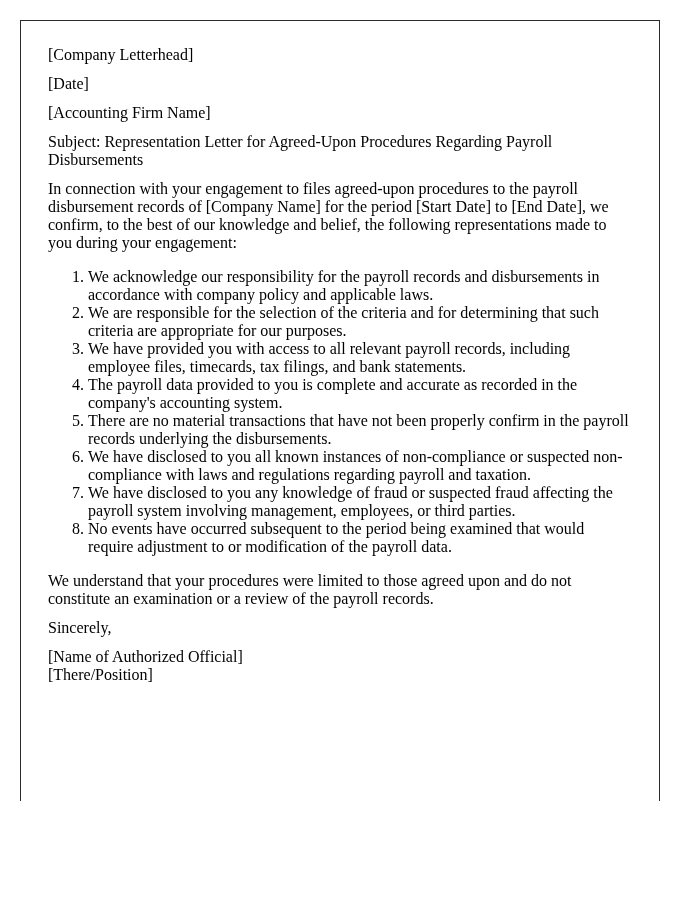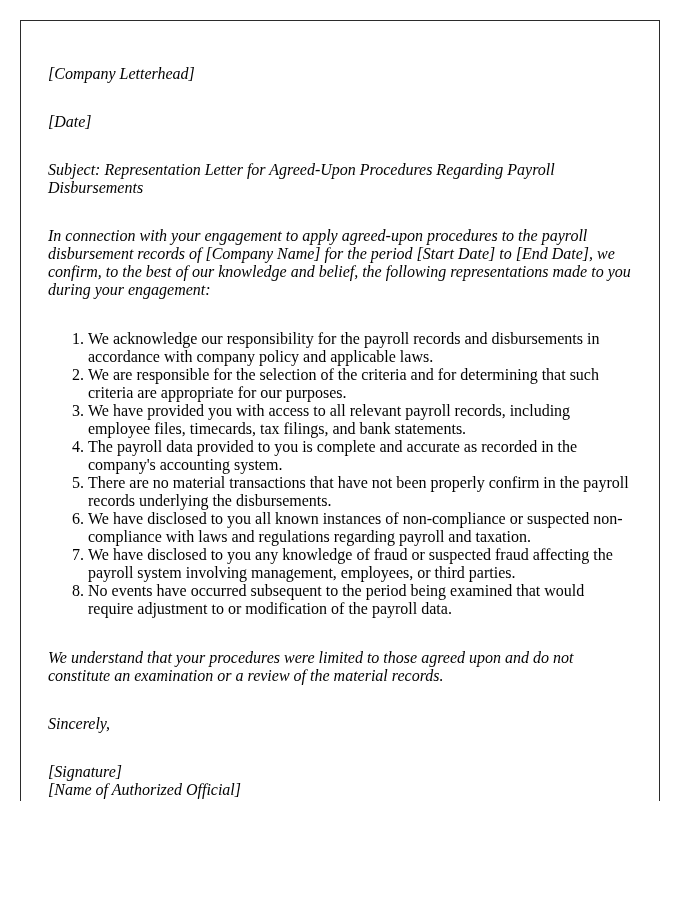--- a/index.html
+++ b/index.html
@@ -22,66 +22,65 @@
     top: 20px;
     width: 583px;
     height: 766px;
     padding: 14px 28px 0 27px;
     border: 1px solid #2b2b2b;
     border-bottom: none;
     background: #ffffff;
     overflow: hidden;
   }
   .page p {
-    margin: 30px 0;
-    font-style: italic;
+    margin: 11px 0;
   }
   .page ol {
-    margin: 31px 0;
+    margin: 16px 0;
     padding-left: 40px;
   }
   .page li {
     margin: 0;
     padding: 0;
   }
   .line {
     display: block;
   }
 </style>
 </head>
 <body>
 
 <div class="page">
 
   <p>[Company Letterhead]</p>
 
   <p>[Date]</p>
 
   <p>
+    <span class="line">[Accounting Firm Name]</span>
   </p>
 
   <p>Subject: Representation Letter for Agreed-Upon Procedures Regarding Payroll Disbursements</p>
 
 
-  <p>In connection with your engagement to apply agreed-upon procedures to the payroll disbursement records of [Company Name] for the period [Start Date] to [End Date], we confirm, to the best of our knowledge and belief, the following representations made to you during your engagement:</p>
+  <p>In connection with your engagement to files agreed-upon procedures to the payroll disbursement records of [Company Name] for the period [Start Date] to [End Date], we confirm, to the best of our knowledge and belief, the following representations made to you during your engagement:</p>
 
   <ol>
     <li>We acknowledge our responsibility for the payroll records and disbursements in accordance with company policy and applicable laws.</li>
     <li>We are responsible for the selection of the criteria and for determining that such criteria are appropriate for our purposes.</li>
     <li>We have provided you with access to all relevant payroll records, including employee files, timecards, tax filings, and bank statements.</li>
     <li>The payroll data provided to you is complete and accurate as recorded in the company's accounting system.</li>
     <li>There are no material transactions that have not been properly confirm in the payroll records underlying the disbursements.</li>
     <li>We have disclosed to you all known instances of non-compliance or suspected non-compliance with laws and regulations regarding payroll and taxation.</li>
     <li>We have disclosed to you any knowledge of fraud or suspected fraud affecting the payroll system involving management, employees, or third parties.</li>
     <li>No events have occurred subsequent to the period being examined that would require adjustment to or modification of the payroll data.</li>
   </ol>
 
-  <p>We understand that your procedures were limited to those agreed upon and do not constitute an examination or a review of the material records.</p>
+  <p>We understand that your procedures were limited to those agreed upon and do not constitute an examination or a review of the payroll records.</p>
 
   <p>Sincerely,</p>
 
   <p>
-    <span class="line">[Signature]</span>
     <span class="line">[Name of Authorized Official]</span>
     <span class="line">[There/Position]</span>
   </p>
 
 </div>
 
 </body></html>

